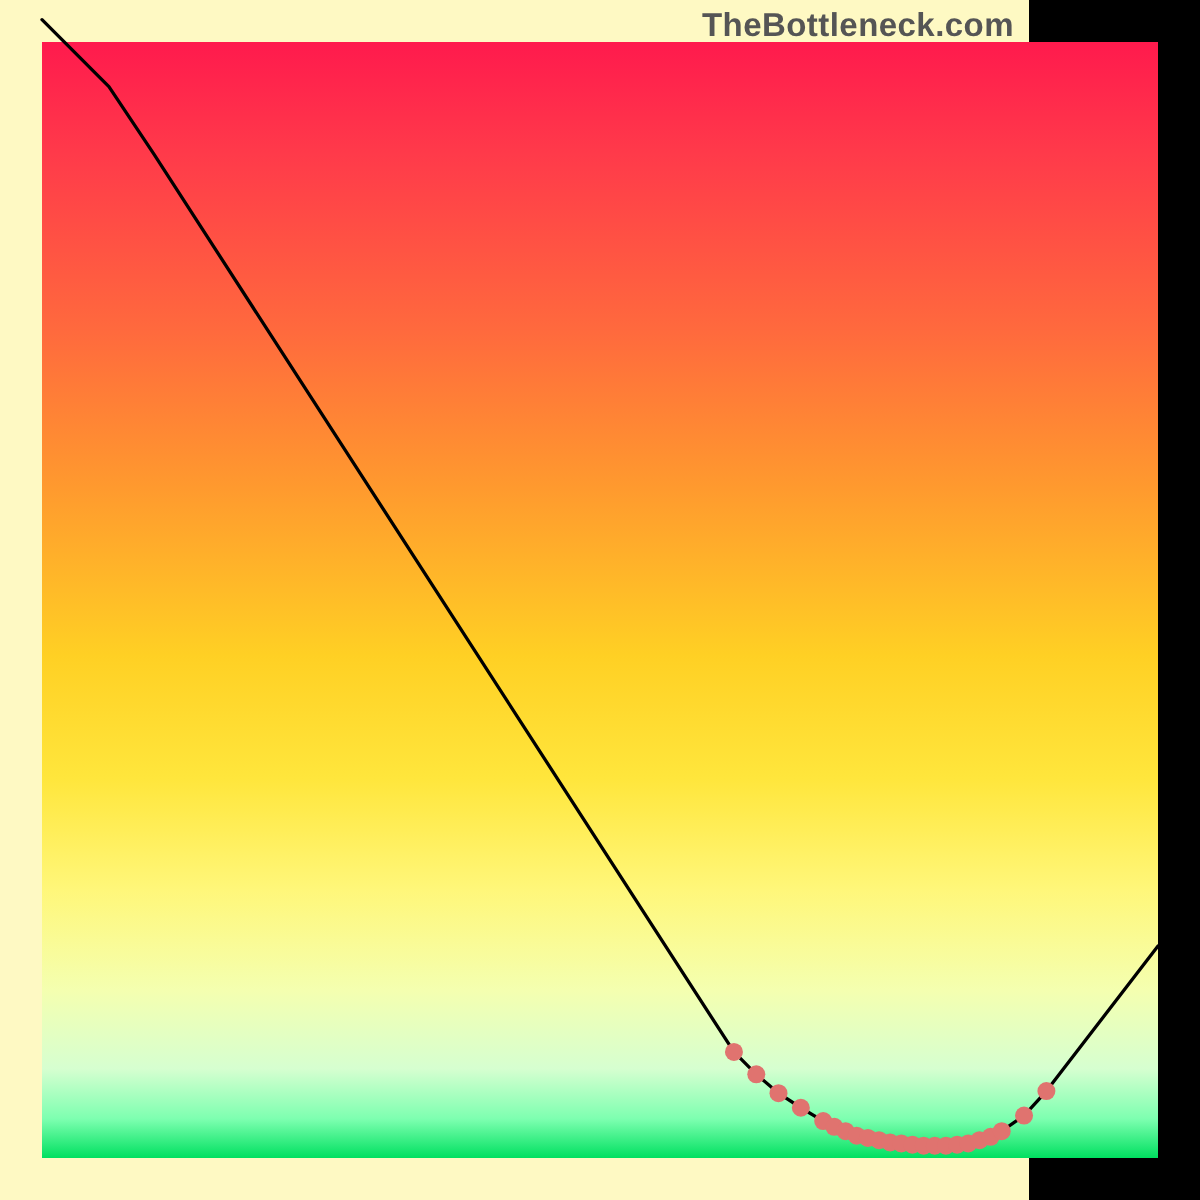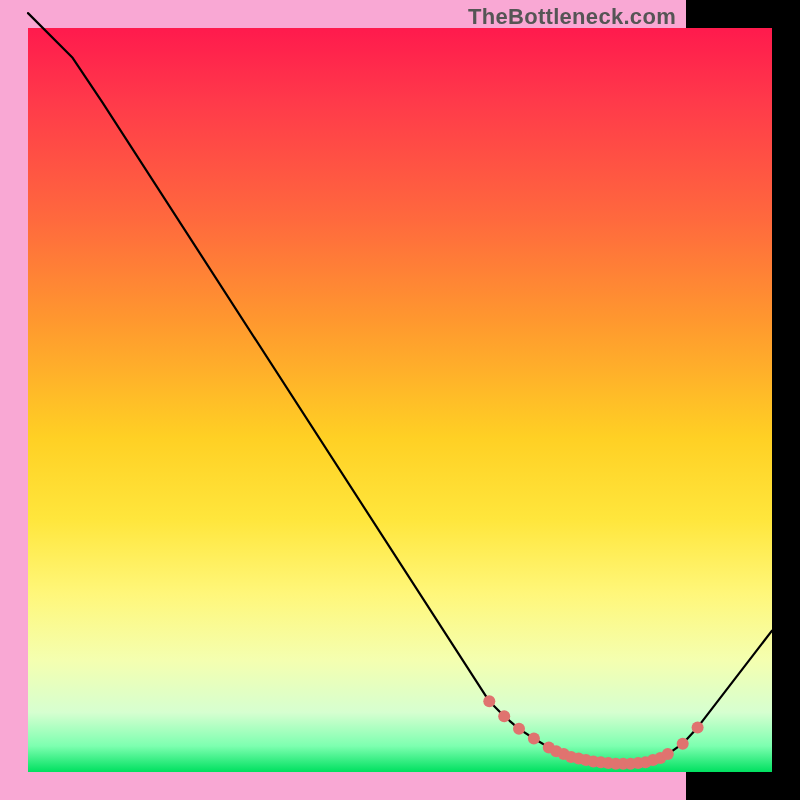--- a/index.html
+++ b/index.html
@@ -8,21 +8,21 @@
     width: 800px;
     height: 800px;
     background: #000;
     overflow: hidden;
     font-family: Arial, Helvetica, sans-serif;
   }
   .frame {
     position: relative;
     width: 686px;
     height: 800px;
-    background: #f9a8d4;
+    background: #fef9c3;
   }
   .watermark {
     position: absolute;
     top: 4px;
     right: 10px;
     color: #555;
     font-size: 22px;
     font-weight: bold;
     letter-spacing: 0.3px;
     z-index: 5;

